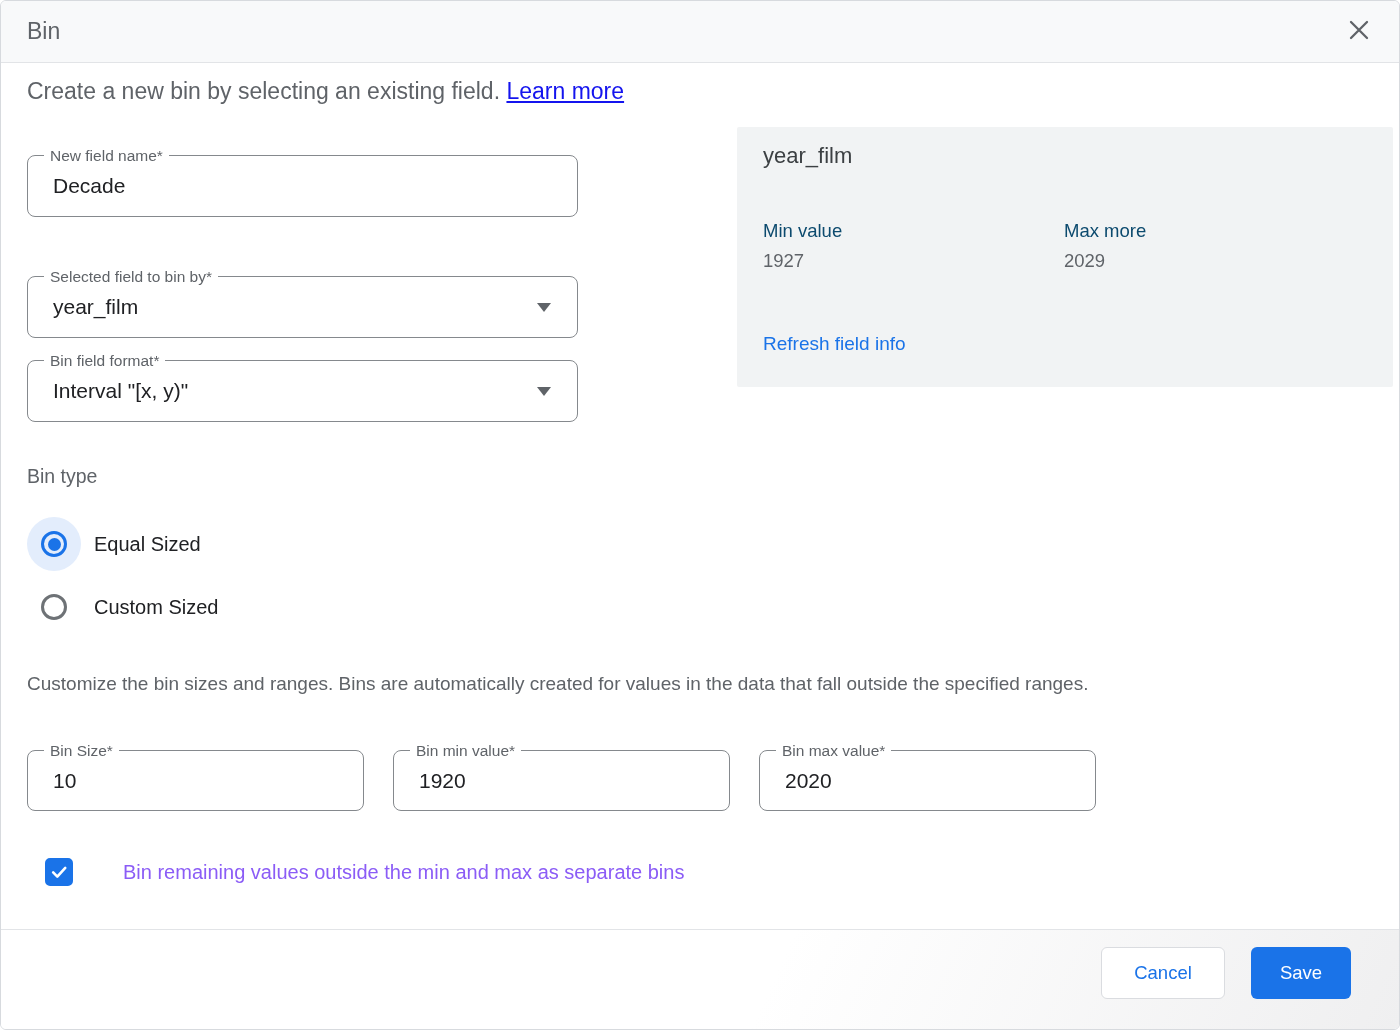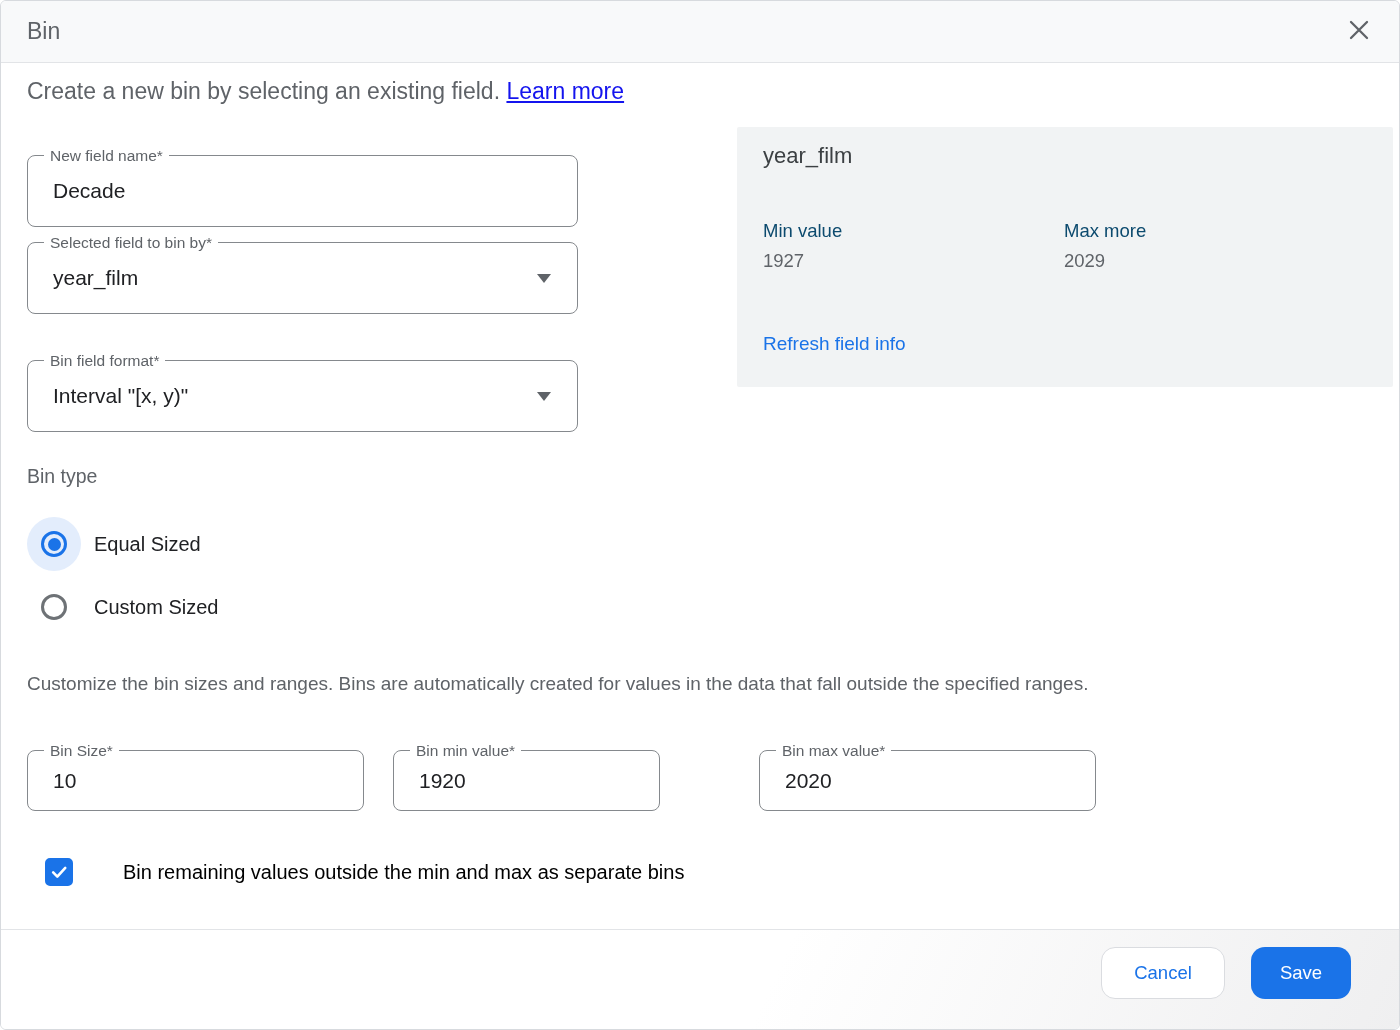--- a/index.html
+++ b/index.html
@@ -25,21 +25,21 @@
   .hdr-title { font-size:23px; color:#5f6368; }
   .close-btn { width:32px; height:32px; display:flex; align-items:center; justify-content:center; cursor:pointer; background:none; border:none; }
 
   
   .intro { position:absolute; top:77px; left:26px; font-size:23px; color:#5f6368; }
   .intro a { color:#1414ee; text-decoration:underline; font-weight:500; cursor:pointer; }
 
   
   .ofield {
     position:absolute; background:#fff;
-    border:1px solid #85898d; border-radius:8px; height:72px;
+    border:1px solid #85898d; border-radius:8px; height:62px;
   }
   .ofield .flabel {
     position:absolute; top:-10px; left:16px; background:#fff;
     padding:0 6px; font-size:15.5px; color:#5f6368; line-height:19px; white-space:nowrap;
   }
   .ofield input {
     position:absolute; left:25px; top:0; height:100%; width:calc(100% - 70px);
     border:none; outline:none; background:transparent;
     font-family:inherit; font-size:21px; color:#202124;
   }
@@ -48,21 +48,21 @@
     font-size:21px; color:#202124; white-space:nowrap;
   }
   .ofield.dd { cursor:pointer; }
   .dd-arrow {
     position:absolute; right:26px; top:50%; margin-top:-4px;
     width:0; height:0;
     border-left:7px solid transparent; border-right:7px solid transparent;
     border-top:9px solid #5f6368;
   }
   .f-name   { top:154px; left:26px; width:551px; }
-  .f-select { top:241px; left:26px; width:551px; }
+  .f-select { top:275px; left:26px; width:551px; }
   .f-format { top:359px; left:26px; width:551px; }
 
   
   .panel {
     position:absolute; top:126px; left:736px; width:656px; height:260px;
     background:#f1f3f4; border-radius:2px;
   }
   .panel-title { position:absolute; top:16px; left:26px; font-size:22px; color:#3c4043; }
   .stat-label  { font-size:18.5px; color:#0c4a6e; }
   .stat-value  { font-size:18.5px; color:#5f6368; margin-top:8px; }
@@ -85,43 +85,43 @@
     border:3px solid #6e7276; display:flex; align-items:center; justify-content:center;
   }
   .radio-row.checked .radio-outer { border-color:#1a73e8; }
   .radio-dot { width:13px; height:13px; border-radius:50%; background:transparent; }
   .radio-row.checked .radio-dot { background:#1a73e8; }
   .radio-label { margin-left:13px; font-size:20px; color:#202124; }
 
   
   .customize-text { position:absolute; top:672px; left:26px; font-size:19px; color:#5f6368; }
   .f-size { top:749px; left:26px;  width:337px; height:61px; }
-  .f-min  { top:749px; left:392px; width:267px; height:61px; }
+  .f-min  { top:749px; left:392px; width:337px; height:61px; }
   .f-max  { top:749px; left:758px; width:337px; height:61px; }
 
   
   .checkbox-row { position:absolute; top:857px; left:44px; display:flex; align-items:center; cursor:pointer; }
   .checkbox-box {
     width:28px; height:28px; border-radius:5px;
     border:2px solid #6e7276; background:#fff;
     display:flex; align-items:center; justify-content:center; flex:none;
   }
   .checkbox-row.checked .checkbox-box { background:#1a73e8; border-color:#1a73e8; }
   .checkbox-box svg { visibility:hidden; }
   .checkbox-row.checked .checkbox-box svg { visibility:visible; }
-  .checkbox-label { margin-left:50px; font-size:20px; color:#000000; }
+  .checkbox-label { margin-left:50px; font-size:20px; color:#8b5cf6; }
 
   
   .footer {
     position:absolute; top:928px; left:0; right:0; bottom:0;
     border-top:1px solid #e2e4e7;
     background:linear-gradient(115deg,#ffffff 55%,#efeff0 100%);
   }
   .btn {
-    position:absolute; top:17px; height:52px; border-radius:14px;
+    position:absolute; top:17px; height:52px; border-radius:6px;
     font-family:inherit; font-size:18.5px; font-weight:500; cursor:pointer;
     display:flex; align-items:center; justify-content:center;
   }
   .btn-cancel {
     right:174px; width:124px; background:#fff; color:#1a73e8;
     border:1px solid #dadce0;
   }
   .btn-save {
     right:48px; width:100px; background:#1a73e8; color:#fff; border:none;
   }

